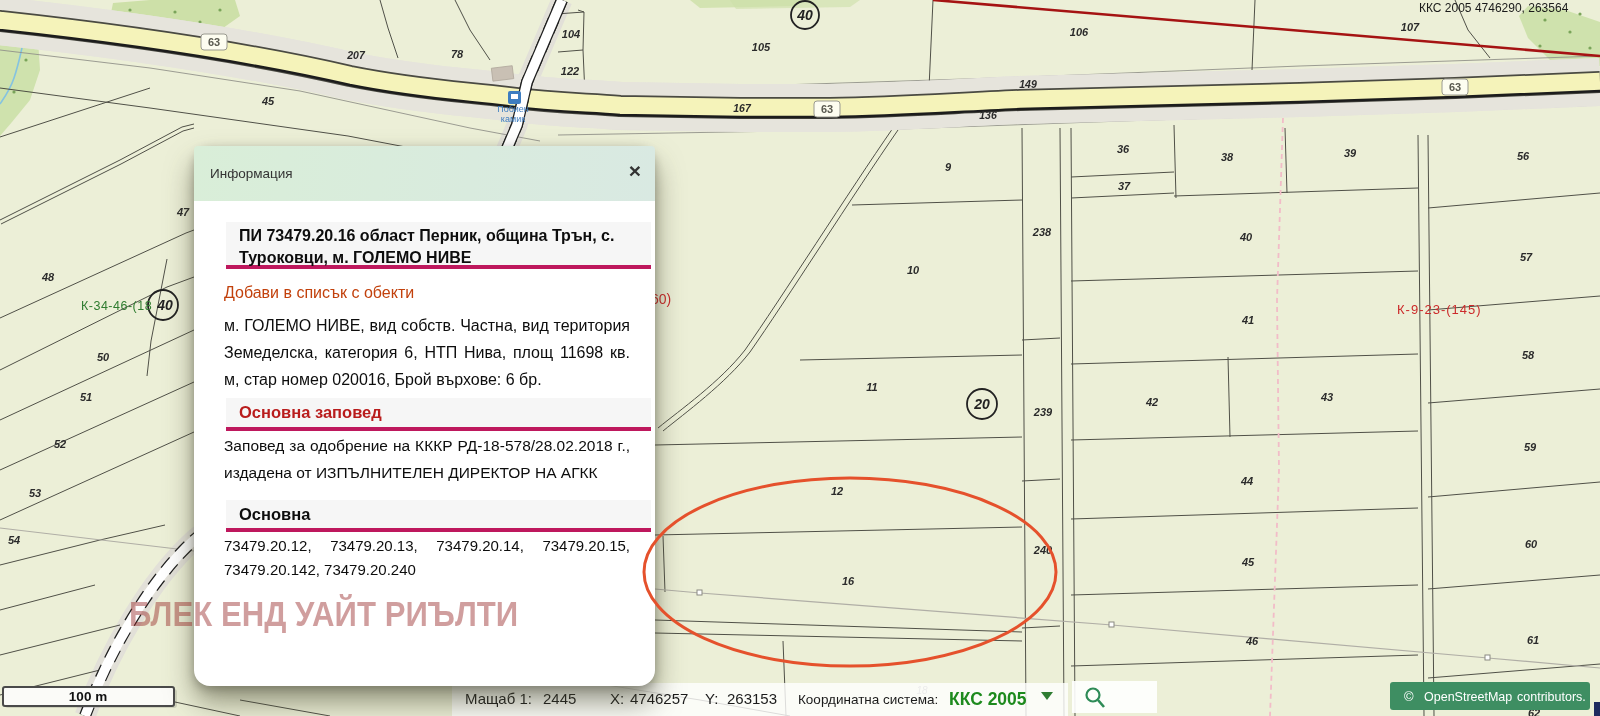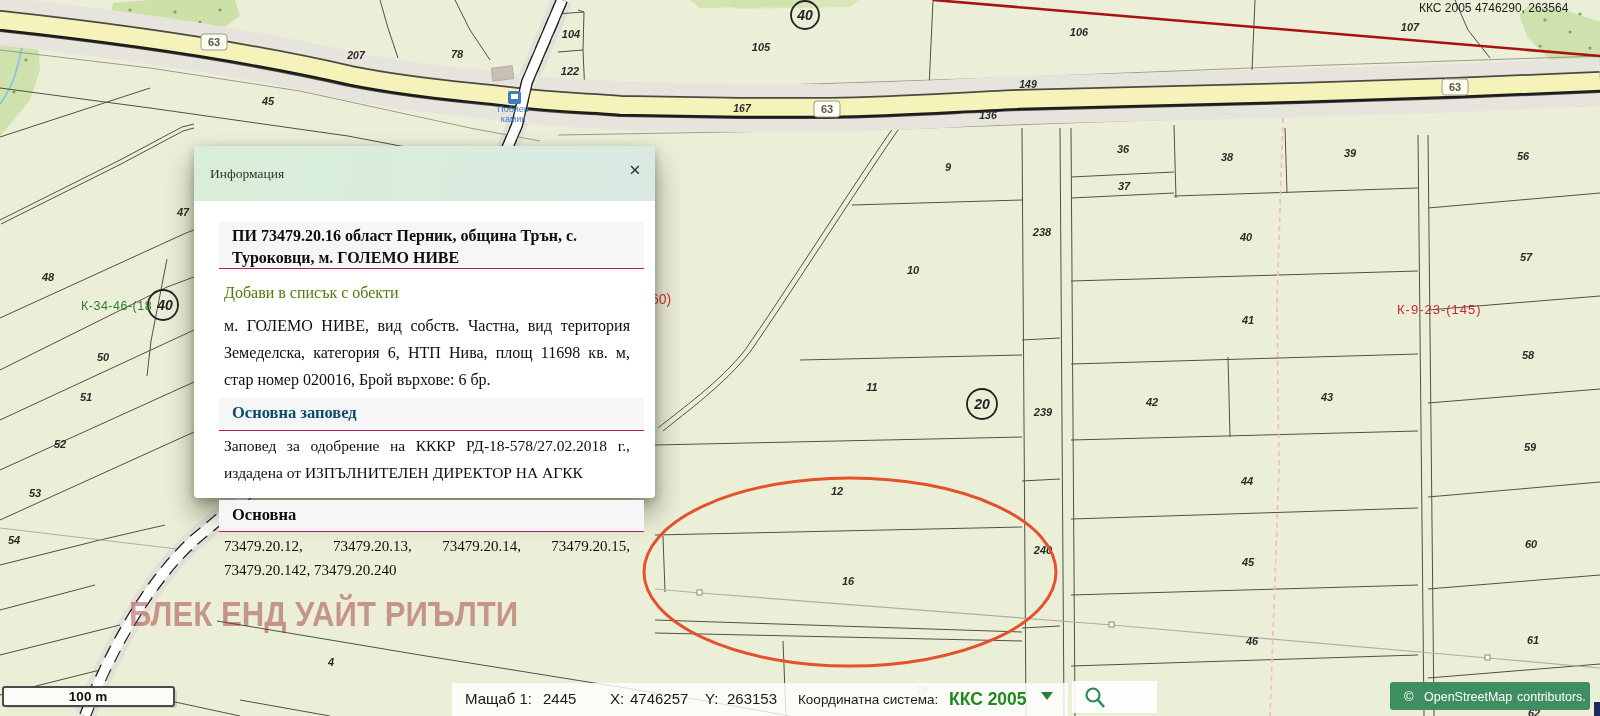--- a/index.html
+++ b/index.html
@@ -1,29 +1,29 @@
 <!DOCTYPE html>
 <html lang="bg"><head>
 <meta charset="utf-8">
 <title>map</title>
 <style>
 html,body{margin:0;padding:0;background:#fff;}
 #stage{position:relative;width:1600px;height:716px;overflow:hidden;font-family:"Liberation Sans",sans-serif;}
 #map{position:absolute;left:0;top:0;}
-#popup{position:absolute;left:194px;top:146px;width:461px;height:352px;background:#fff;border-radius:4px;
-  box-shadow:0 16px 28px rgba(70,70,45,.55),0 3px 10px rgba(0,0,0,.25);font-family:Liberation Serif, serif;}
+#popup{position:absolute;left:194px;top:146px;width:461px;height:540px;background:#fff;border-radius:16px;
+  box-shadow:0 16px 28px rgba(70,70,45,.55),0 3px 10px rgba(0,0,0,.25);}
 #popup .hd{position:absolute;left:0;top:0;right:0;height:55px;border-radius:4px 4px 0 0;
   background:linear-gradient(97deg,#d9eed8 0%,#d9e9e2 100%);}
 #popup .hd .t{position:absolute;left:16px;top:20px;font-size:13.5px;color:#333;}
 #popup .hd .x{position:absolute;right:14px;top:14px;font-size:21px;font-weight:bold;color:#333;line-height:1;}
-#popup .band{position:absolute;left:25px;width:425px;background:#f6f6f6;border-bottom:1px solid #be185d;box-sizing:border-box;}
+#popup .band{position:absolute;left:32px;width:425px;background:#f6f6f6;border-bottom:4px solid #be185d;box-sizing:border-box;}
 #popup .b1{top:76px;height:47px;padding:3px 10px 0 13px;font-size:16px;font-weight:bold;line-height:22px;color:#0d0d0d;}
-#popup .b2{top:252px;height:33px;padding:5px 0 0 13px;font-size:16.5px;font-weight:bold;color:#0c4a6e;}
+#popup .b2{top:252px;height:33px;padding:5px 0 0 13px;font-size:16.5px;font-weight:bold;color:#b91c1c;}
 #popup .b3{top:354px;height:32px;padding:5px 0 0 13px;font-size:16.5px;font-weight:bold;color:#0d0d0d;}
-#popup .link{position:absolute;left:30px;top:138px;font-size:16px;color:#4d7c0f;text-align:center;}
+#popup .link{position:absolute;left:30px;top:138px;font-size:16px;color:#c2410c;text-align:center;}
 #popup p{position:absolute;left:30px;width:406px;margin:0;text-align:justify;color:#0d0d0d;}
 #popup .p1{top:166px;font-size:16px;line-height:27px;}
 #popup .p2{top:286px;font-size:15.5px;line-height:27px;}
 #popup .p3{top:388px;font-size:15px;line-height:24px;}
 #ovl{position:absolute;left:0;top:0;pointer-events:none;}
 #wm{position:absolute;left:129px;top:594px;font-size:35px;font-weight:bold;white-space:nowrap;
   color:rgba(146,30,30,.43);transform:scaleX(.89);transform-origin:left top;}
 </style>
 </head>
 <body>
@@ -274,21 +274,21 @@
 </svg>
 <div id="popup">
   <div class="hd">
         <span class="t">Информация</span>
         <span class="x">×</span>
       </div>
   <div class="band b1">ПИ 73479.20.16 област Перник, община Трън, с. Туроковци, м. ГОЛЕМО НИВЕ</div>
   <div class="link">Добави в списък с обекти</div>
   <p class="p1">м. ГОЛЕМО НИВЕ, вид собств. Частна, вид територия Земеделска, категория 6, НТП Нива, площ 11698 кв. м, стар номер 020016, Брой върхове: 6 бр.</p>
   <div class="band b2">Основна заповед</div>
-  <p class="p2">Заповед за одобрение на КККР РД-18-578/27.02.2018 г., издадена от ИЗПЪЛНИТЕЛЕН ДИРЕКТОР НА АГКК</p>
+  <p class="p2">Заповед за одобрение на КККР РД-18-578/28.02.2018 г., издадена от ИЗПЪЛНИТЕЛЕН ДИРЕКТОР НА АГКК</p>
   <div class="band b3">Основна</div>
   <p class="p3">73479.20.12, 73479.20.13, 73479.20.14, 73479.20.15, 73479.20.142, 73479.20.240</p>
 </div>
 <svg id="ovl" width="1600" height="716" viewBox="0 0 1600 716" xmlns="http://www.w3.org/2000/svg">
 <ellipse cx="850" cy="572" rx="206" ry="94" fill="none" stroke="#e5512c" stroke-width="3"></ellipse>
 </svg>
 <div id="wm">БЛЕК ЕНД УАЙТ РИЪЛТИ</div>
 </div>
 
 </body></html>

